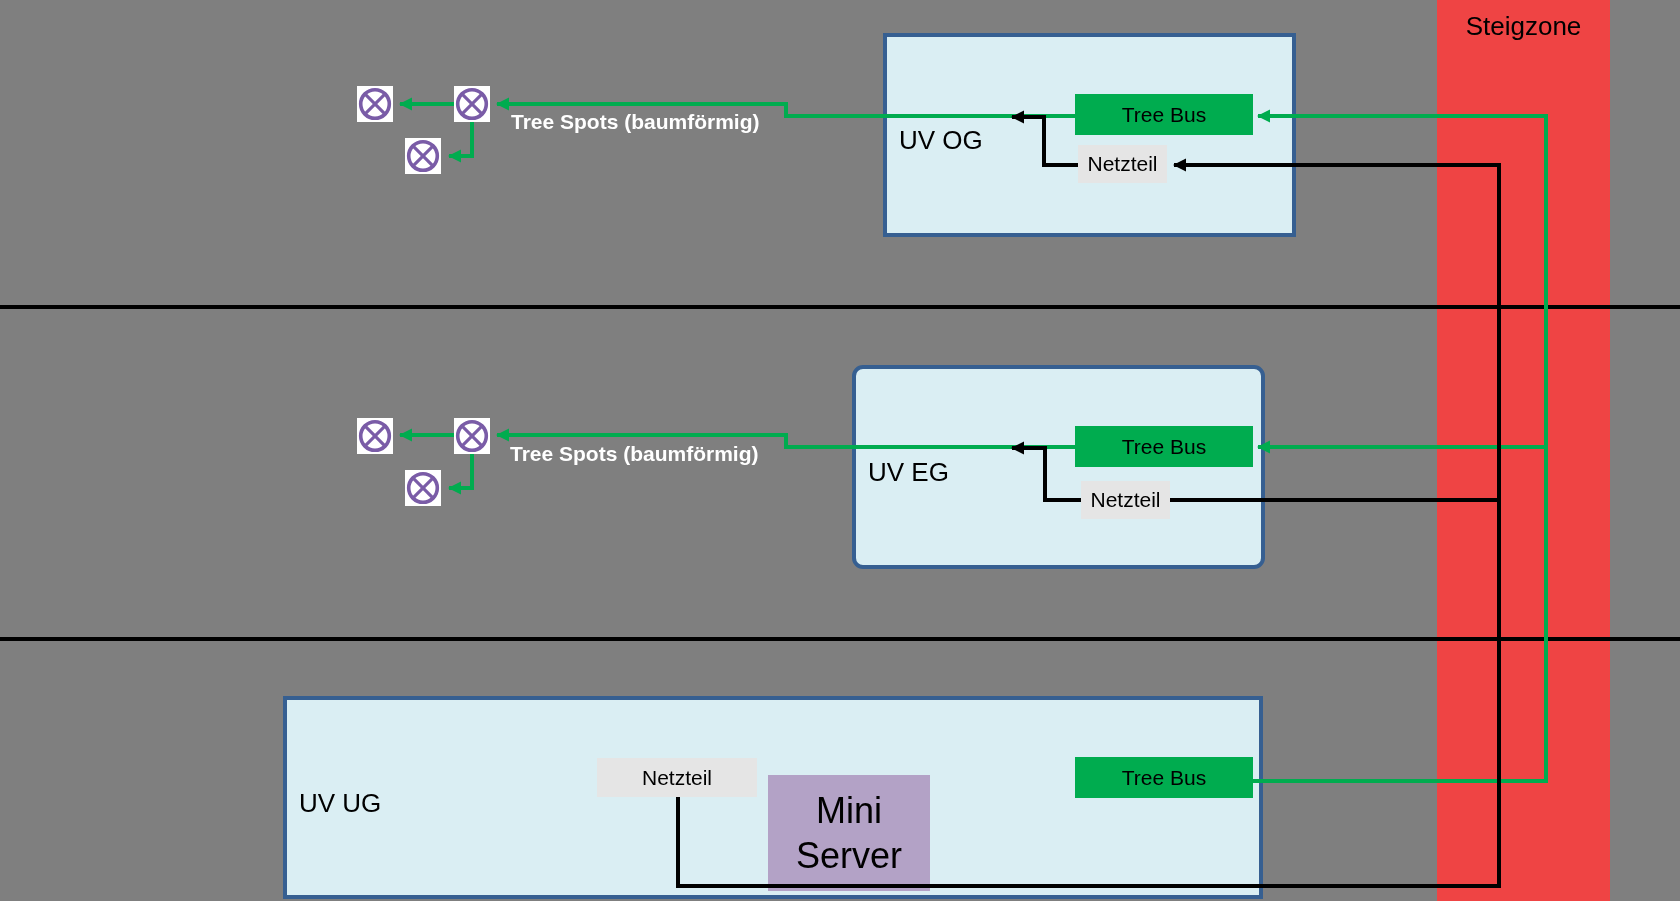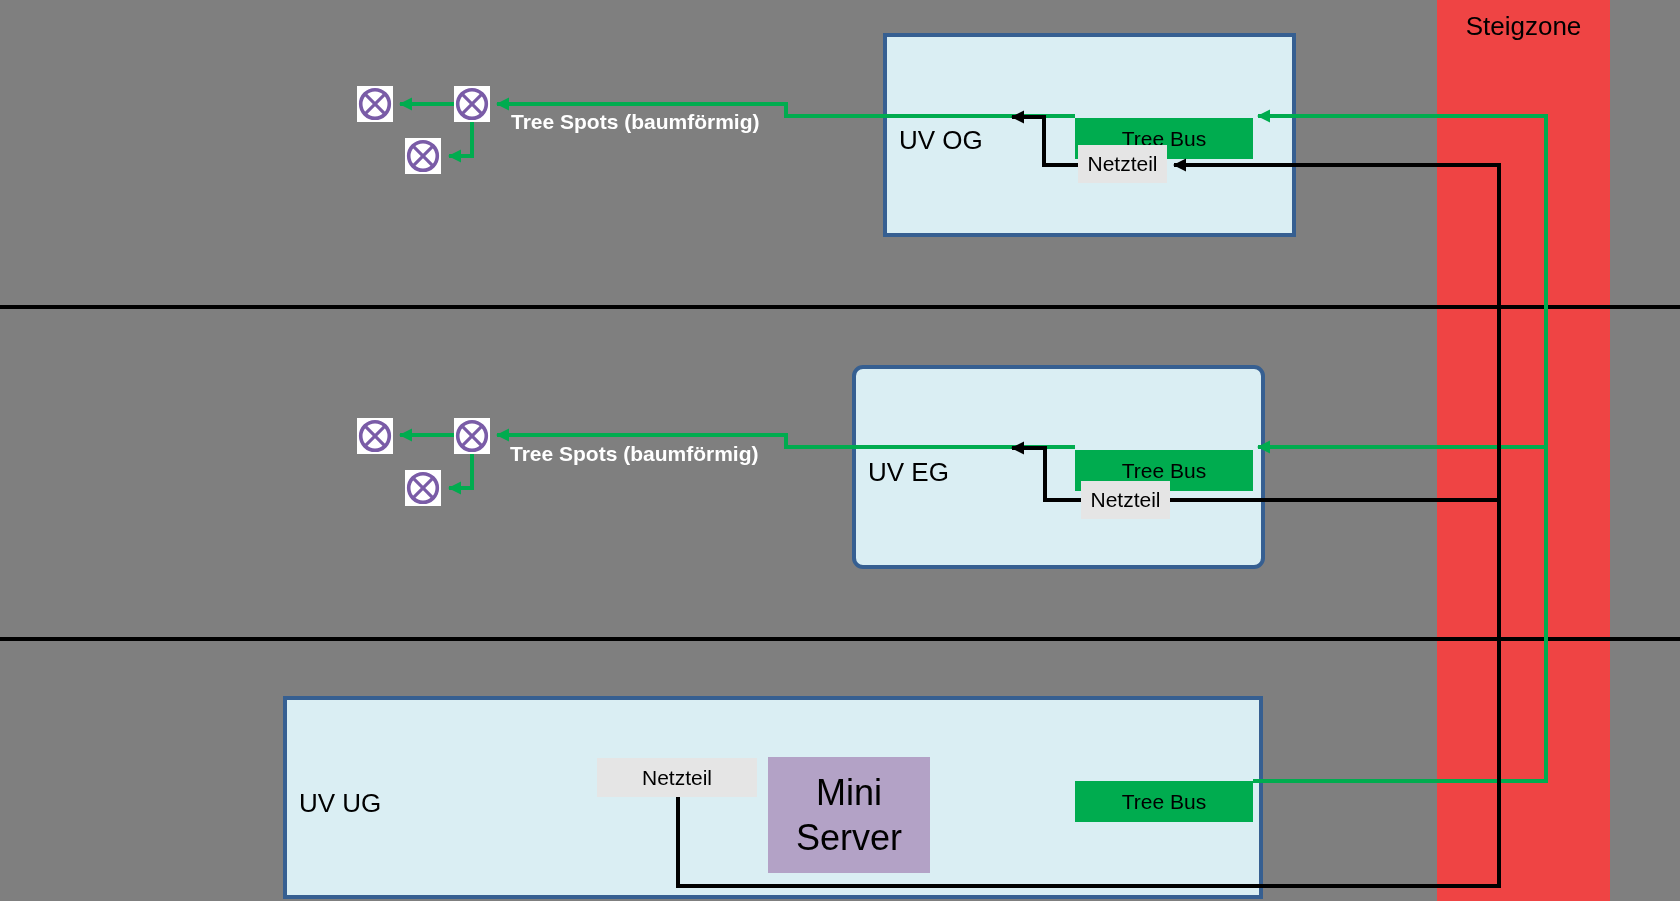--- a/index.html
+++ b/index.html
@@ -11,29 +11,29 @@
   .steigzone-label{position:absolute;top:11px;left:0;width:100%;text-align:center;font-size:26px;}
   .divider{position:absolute;left:0;width:1680px;height:4px;background:#000;z-index:2;}
   .divider-1{top:305px;}
   .divider-2{top:637px;}
   .panel{position:absolute;background:#DAEEF3;border:4px solid #365F91;box-sizing:border-box;z-index:3;}
   .panel-og{left:852px;top:33px;width:413px;height:204px;margin-left:31px;}
   .panel-eg{left:852px;top:365px;width:413px;height:204px;border-radius:11px;}
   .panel-ug{left:283px;top:696px;width:980px;height:203px;}
   .panel-label{position:absolute;left:12px;top:88px;font-size:26px;white-space:nowrap;}
   .box{position:absolute;display:flex;align-items:center;justify-content:center;box-sizing:border-box;z-index:4;}
-  .treebus{background:#00AC4F;font-size:21px;margin-top:24px;}
+  .treebus{background:#00AC4F;font-size:21px;}
   .tb-og{left:1075px;top:94px;width:178px;height:41px;}
   .tb-eg{left:1075px;top:426px;width:178px;height:41px;}
   .tb-ug{left:1075px;top:757px;width:178px;height:41px;}
   .netzteil{background:#e5e5e5;font-size:21px;}
   .nz-og{left:1078px;top:145px;width:89px;height:38px;}
   .nz-eg{left:1081px;top:481px;width:89px;height:38px;}
   .nz-ug{left:597px;top:758px;width:160px;height:39px;}
-  .purple{background:#B3A2C6;font-size:36px;text-align:center;line-height:1.25;}
+  .purple{background:#B3A2C6;font-size:36px;text-align:center;line-height:1.25;margin-top:18px;}
   .mini-server{left:768px;top:757px;width:162px;height:116px;}
   .tree-ext{left:942px;top:757px;width:123px;height:116px;}
   .lamp{position:absolute;width:36px;height:36px;background:#FFFFFF;z-index:4;}
   .lamp svg{display:block;width:36px;height:36px;}
   .spots-label{position:absolute;font-size:21px;font-weight:bold;color:#ffffff;white-space:nowrap;z-index:4;}
   .spots-og{left:511px;top:110px;}
   .spots-eg{left:510px;top:442px;}
   svg.wires{position:absolute;left:0;top:0;width:1680px;height:901px;z-index:5;pointer-events:none;}
 </style>
 </head>

